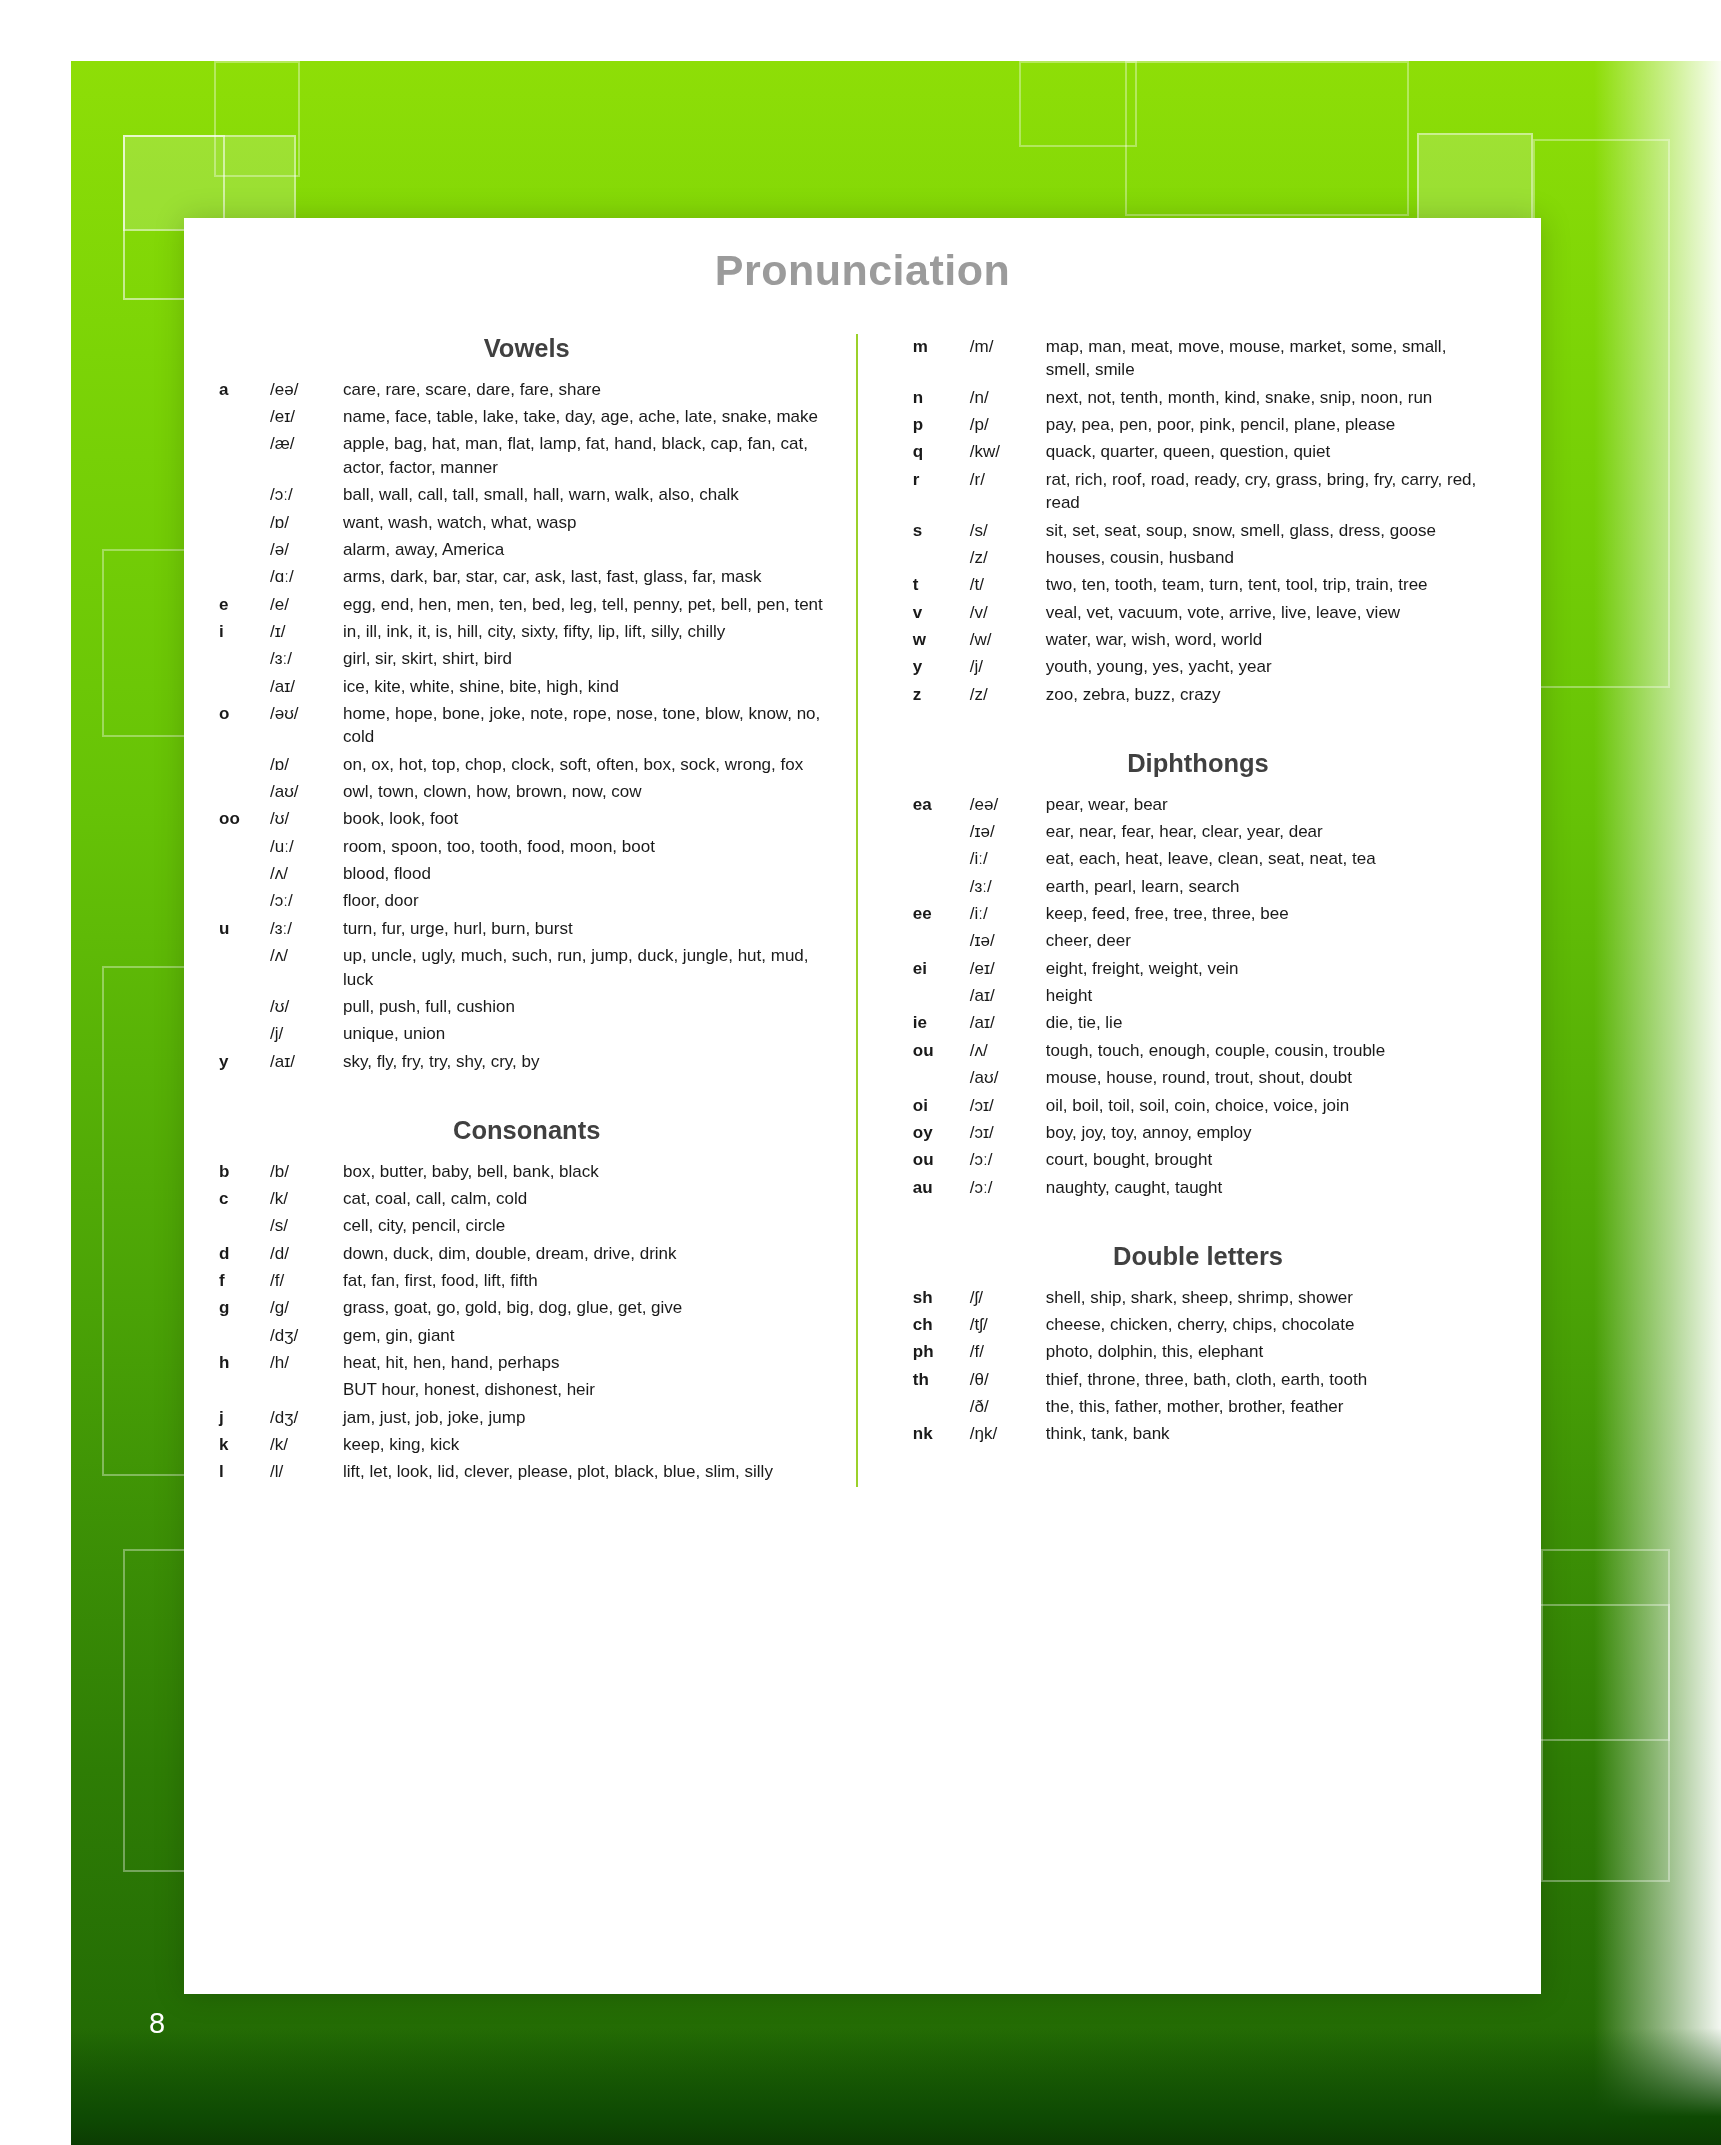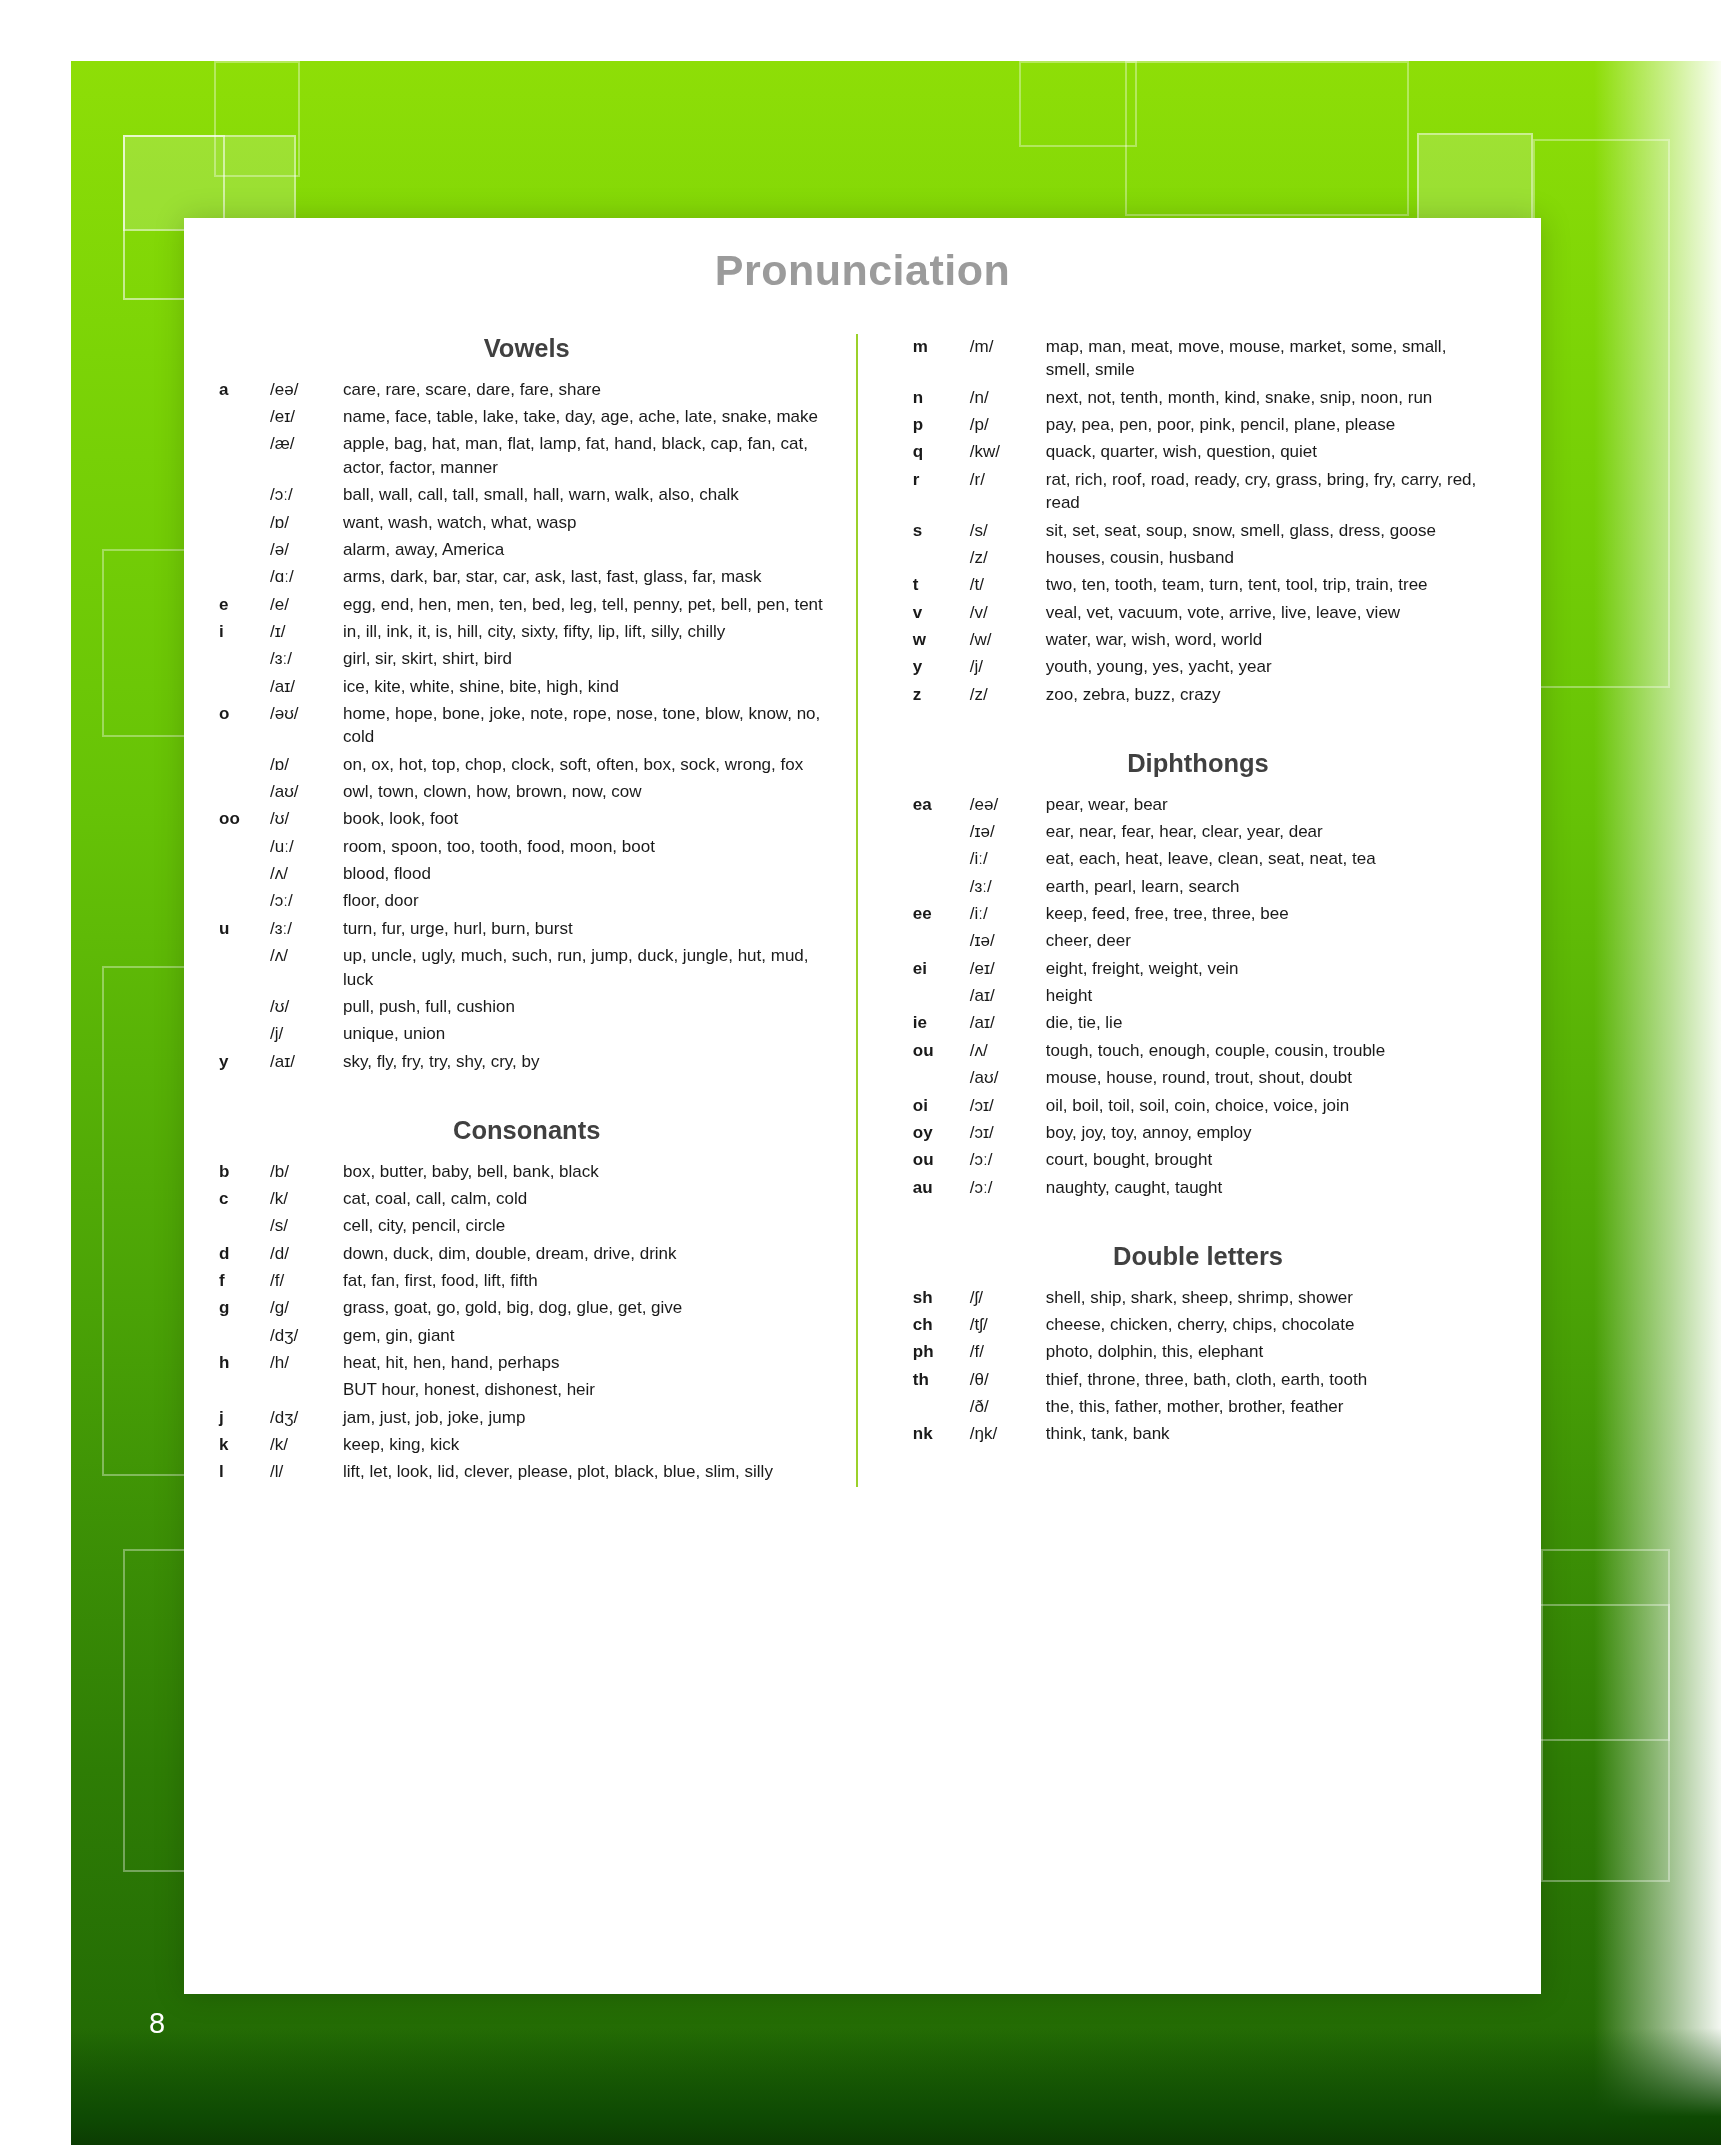--- a/index.html
+++ b/index.html
@@ -379,21 +379,21 @@
                 <td class="words">next, not, tenth, month, kind, snake, snip, noon, run</td>
               </tr>
             <tr>
                 <td class="letter">p</td>
                 <td class="ipa">/p/</td>
                 <td class="words">pay, pea, pen, poor, pink, pencil, plane, please</td>
               </tr>
             <tr>
                 <td class="letter">q</td>
                 <td class="ipa">/kw/</td>
-                <td class="words">quack, quarter, wish, question, quiet</td>
+                <td class="words">quack, quarter, queen, question, quiet</td>
               </tr>
             <tr>
                 <td class="letter">r</td>
                 <td class="ipa">/r/</td>
                 <td class="words">rat, rich, roof, road, ready, cry, grass, bring, fry, carry, red, read</td>
               </tr>
             <tr>
                 <td class="letter">s</td>
                 <td class="ipa">/s/</td>
                 <td class="words">sit, set, seat, soup, snow, smell, glass, dress, goose</td>

